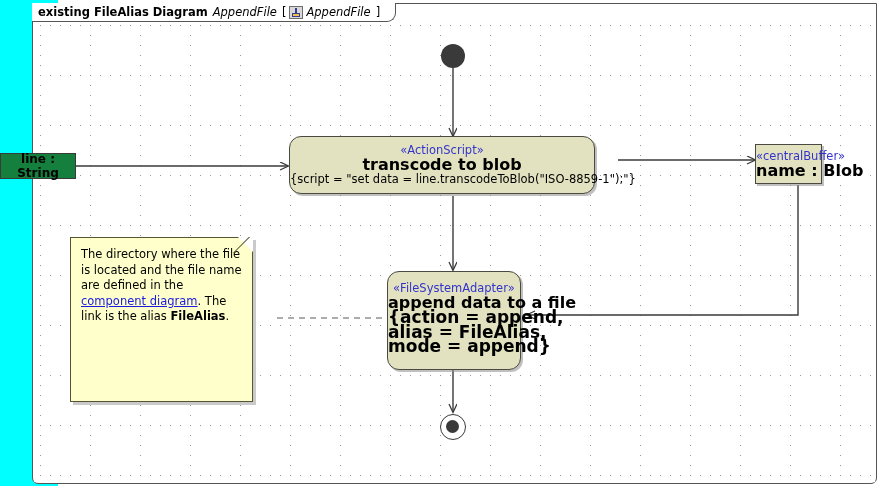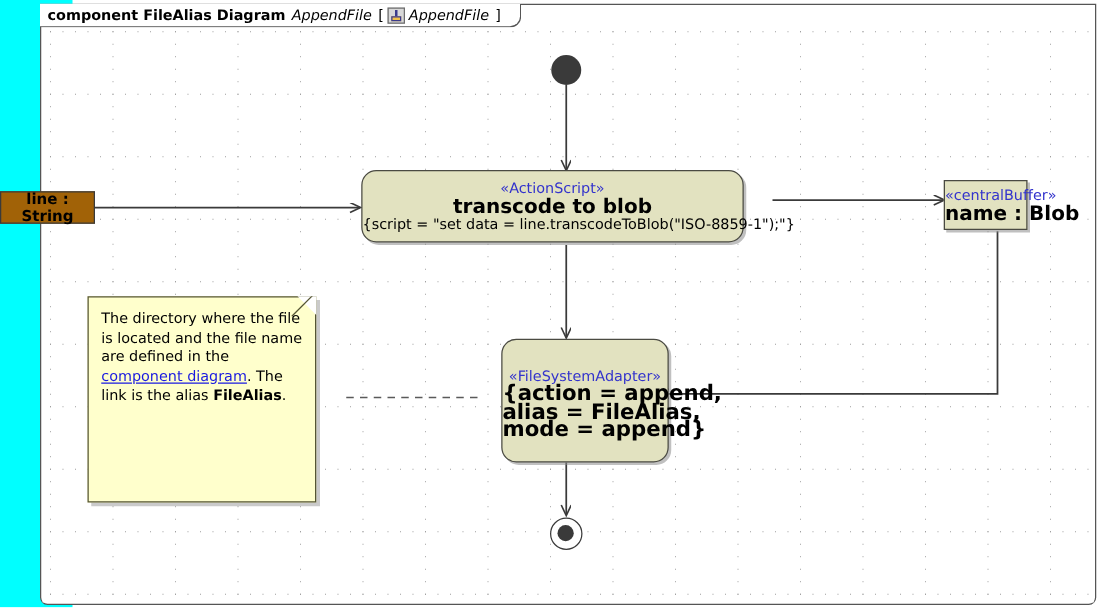--- a/index.html
+++ b/index.html
@@ -156,21 +156,21 @@
     background: #e2e2c0;
     border: 1.4px solid #4a4a42;
     box-sizing: border-box;
     text-align: center;
     box-shadow: 2px 2px 0 rgba(140,140,140,0.55);
   }
 
   
   .param-node {
     position: absolute;
-    background: #a16207;
+    background: #15803d;
     border: 1.4px solid #3a3a3a;
     box-sizing: border-box;
     text-align: center;
     display: flex;
     align-items: center;
     justify-content: center;
     font-weight: bold;
     font-size: 12px;
     color: #000000;
   }
@@ -265,21 +265,21 @@
 
 <div id="screen">
 
   <div class="cyan-strip"></div>
 
   <div class="frame">
     <div class="grid"></div>
   </div>
 
   <div class="frame-tab">
-    <span class="tab-kind">component</span>
+    <span class="tab-kind">existing</span>
     <span class="tab-type">FileAlias Diagram</span>
     <span class="tab-name">AppendFile</span>
     <span class="tab-bracket">[</span>
     <span class="tab-icon"></span>
     <span class="tab-name">AppendFile</span>
     <span class="tab-bracket">]</span>
   </div>
 
   <svg class="edges">
     <defs>
@@ -313,22 +313,23 @@
     <div class="stereotype">«ActionScript»</div>
     <div class="node-name">transcode to blob</div>
     <div class="node-body">{script = "set data = line.transcodeToBlob("ISO-8859-1");"}</div>
   </div>
 
   <div class="buffer-node" style="left:755px; top:144px; width:67px; height:40px; padding-top:4px;">
     <div class="stereotype">«centralBuffer»</div>
     <div class="node-name">name : Blob</div>
   </div>
 
-  <div class="action-node" style="left:387px; top:271px; width:134px; height:99px; padding-top:22px;margin-left:14px;">
+  <div class="action-node" style="left:387px; top:271px; width:134px; height:99px; padding-top:9px;">
     <div class="stereotype">«FileSystemAdapter»</div>
+    <div class="node-name">append data to a file</div>
     <div class="node-body-multi">{action = append,
 alias = FileAlias,
 mode = append}</div>
   </div>
 
   <div class="final-outer" style="left:440px; top:414px;">
     <div class="final-inner" style="left:5px; top:5px;"></div>
   </div>
 
   <div class="note" style="left:70px; top:237px; width:183px; height:165px;">

